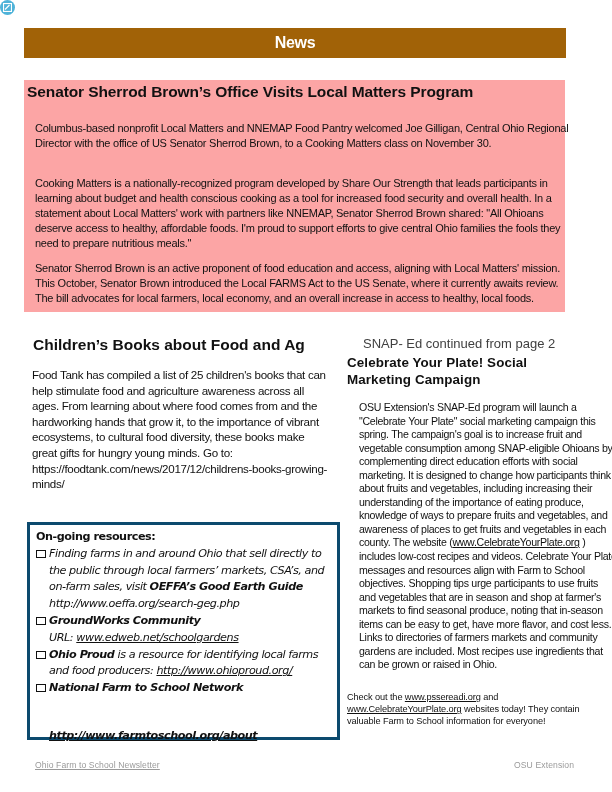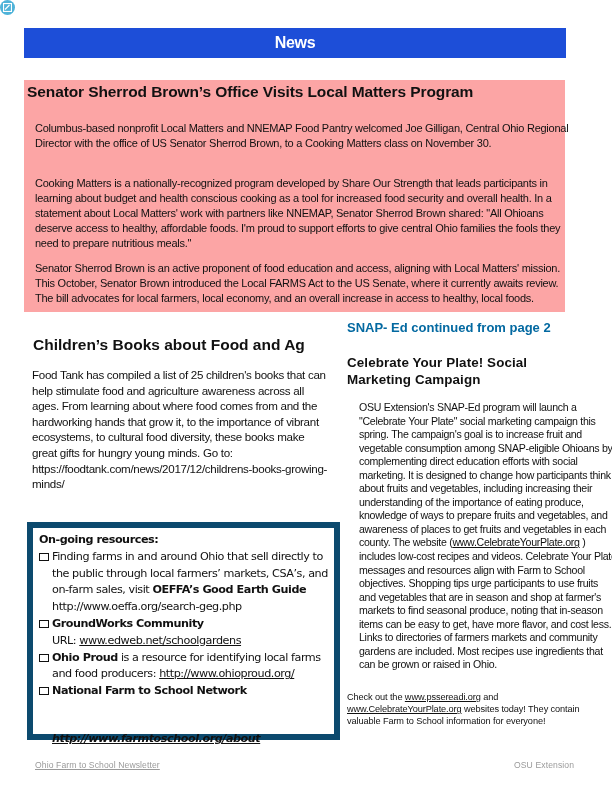--- a/index.html
+++ b/index.html
@@ -6,21 +6,21 @@
     body {
       width: 612px; height: 792px; background: #ffffff; position: relative; overflow: hidden;
       font-family: "Liberation Sans", sans-serif; color: #111;
     }
     .corner-icon {
       position: absolute; left: 0; top: 0; width: 15px; height: 15px; border-radius: 50%;
       background: #4fb3d9; display: flex; align-items: center; justify-content: center;
     }
     .banner {
       position: absolute; left: 24px; top: 28px; width: 542px; height: 30px;
-      background: #1d4ed8; color: #fff; font-weight: bold; font-size: 16px;
+      background: #a16207; color: #fff; font-weight: bold; font-size: 16px;
       display: flex; align-items: center; justify-content: center; letter-spacing: -0.3px;
     }
     .panel {
       position: absolute; left: 24px; top: 80px; width: 541px; height: 232px;
       background: #fca5a5; box-sizing: border-box; padding: 0 12px;
     }
     .panel h1 {
       margin: 0; position: absolute; left: 3px; top: 3px;
       font-size: 15.5px; font-weight: bold; letter-spacing: -0.1px;
     }
@@ -30,37 +30,37 @@
     }
     .col-left-title {
       position: absolute; left: 33px; top: 336px; font-size: 15.5px; font-weight: bold; margin: 0;
     }
     .col-left-body {
       position: absolute; left: 32px; top: 367px; width: 300px; font-size: 11.6px; line-height: 15.6px;
       letter-spacing: -0.3px; margin: 0;
     }
     .resources {
       position: absolute; left: 27px; top: 522px; width: 313px; height: 218px;
-      border: 6px solid #0c4a6e; box-sizing: border-box; padding: 4px 6px 8px 6px;
+      border: 3px solid #0c4a6e; box-sizing: border-box; padding: 4px 6px 8px 6px;
       font-family: "DejaVu Sans", sans-serif; font-size: 11.2px; line-height: 16.8px; letter-spacing: -0.45px;
     }
     .resources .res-title { font-weight: bold; display: block; }
     .res-item { display: flex; }
     .res-item .box-icon {
       flex: 0 0 10px; width: 8px; height: 8px; border: 1.3px solid #111; margin: 4px 3px 0 0; box-sizing: border-box;
     }
-    .res-item .res-text { }
+    .res-item .res-text { font-style: italic; }
     .res-text b { font-weight: bold; }
     .u { text-decoration: underline; }
     .res-last-link {
       position: absolute; left: 19px; top: 203px; font-weight: bold; text-decoration: underline;
       font-style: italic; font-size: 11.2px;
     }
     .snap-head {
-      position: absolute; left: 347px; top: 320px; color: #0369a1; font-weight: bold; font-size: 13px; margin: 0;
+      position: absolute; left: 347px; top: 320px; color: #404040; font-weight: normal; font-size: 13px; margin: 16px;
     }
     .snap-sub {
       position: absolute; left: 347px; top: 354px; width: 230px; font-weight: bold; font-size: 13.4px;
       line-height: 17px; margin: 0; letter-spacing: 0.1px;
     }
     .snap-body {
       position: absolute; left: 347px; top: 389px; width: 258px; font-size: 10.6px; line-height: 13.55px;
       letter-spacing: -0.3px; margin: 12px;
     }
     .snap-note {

